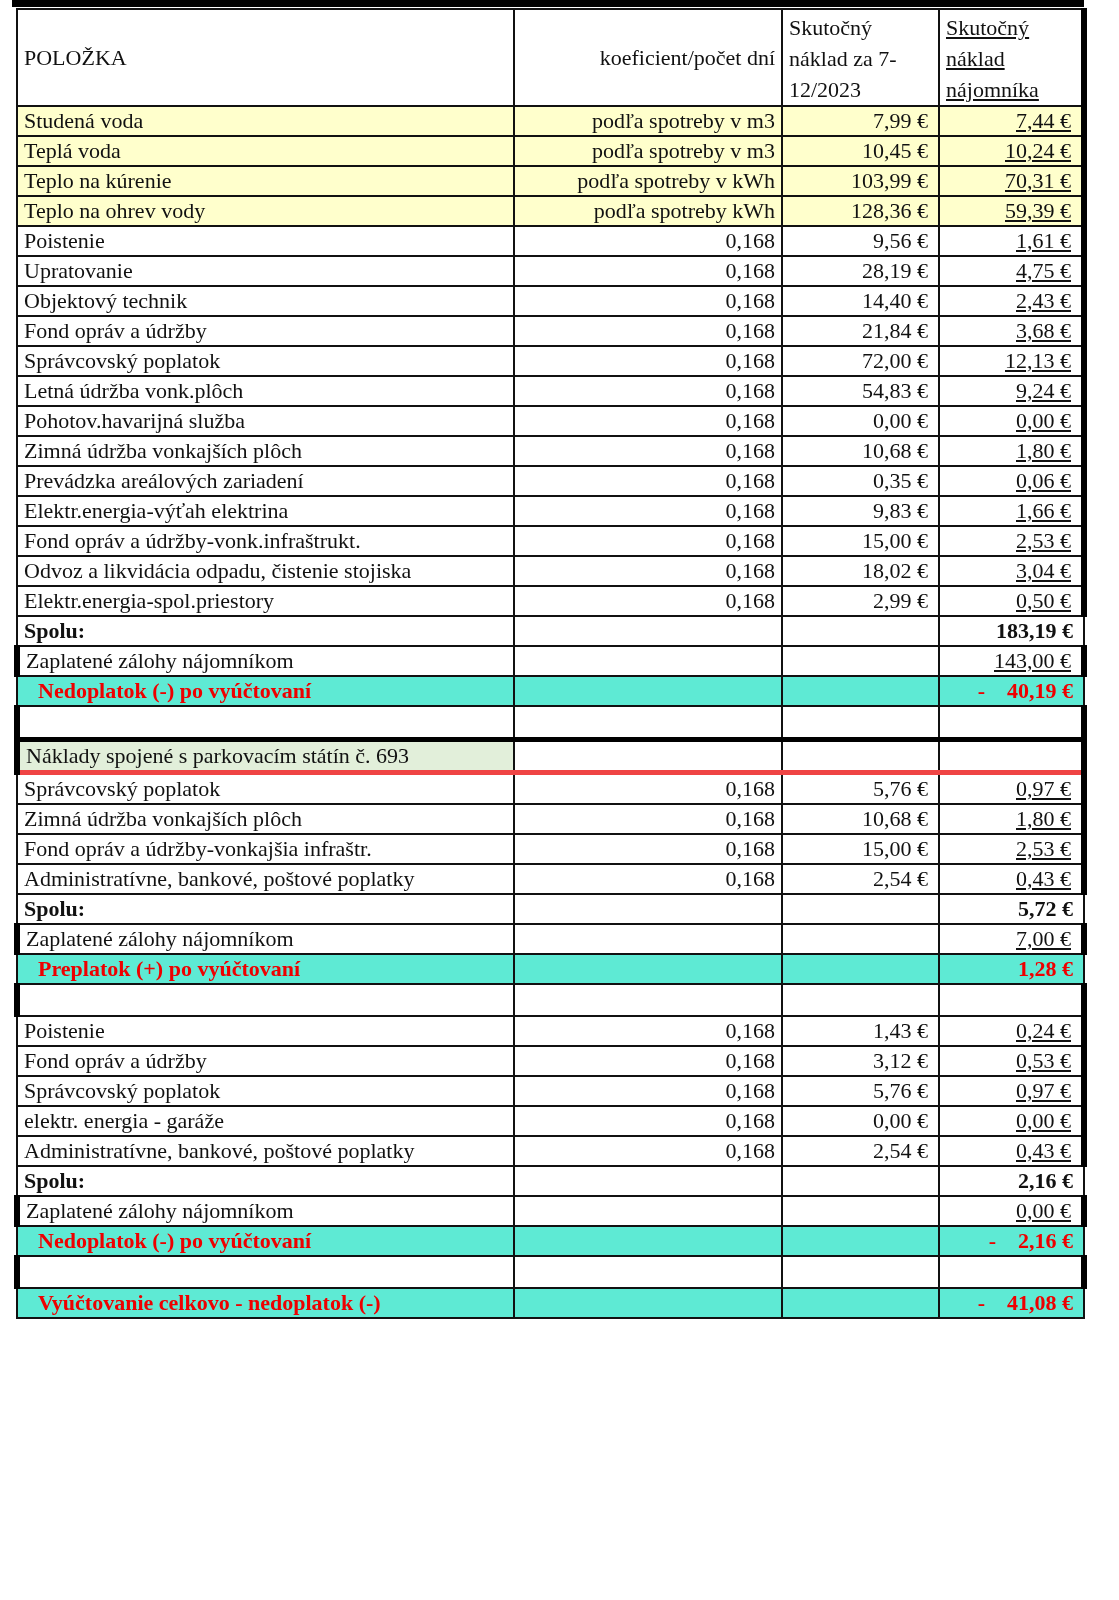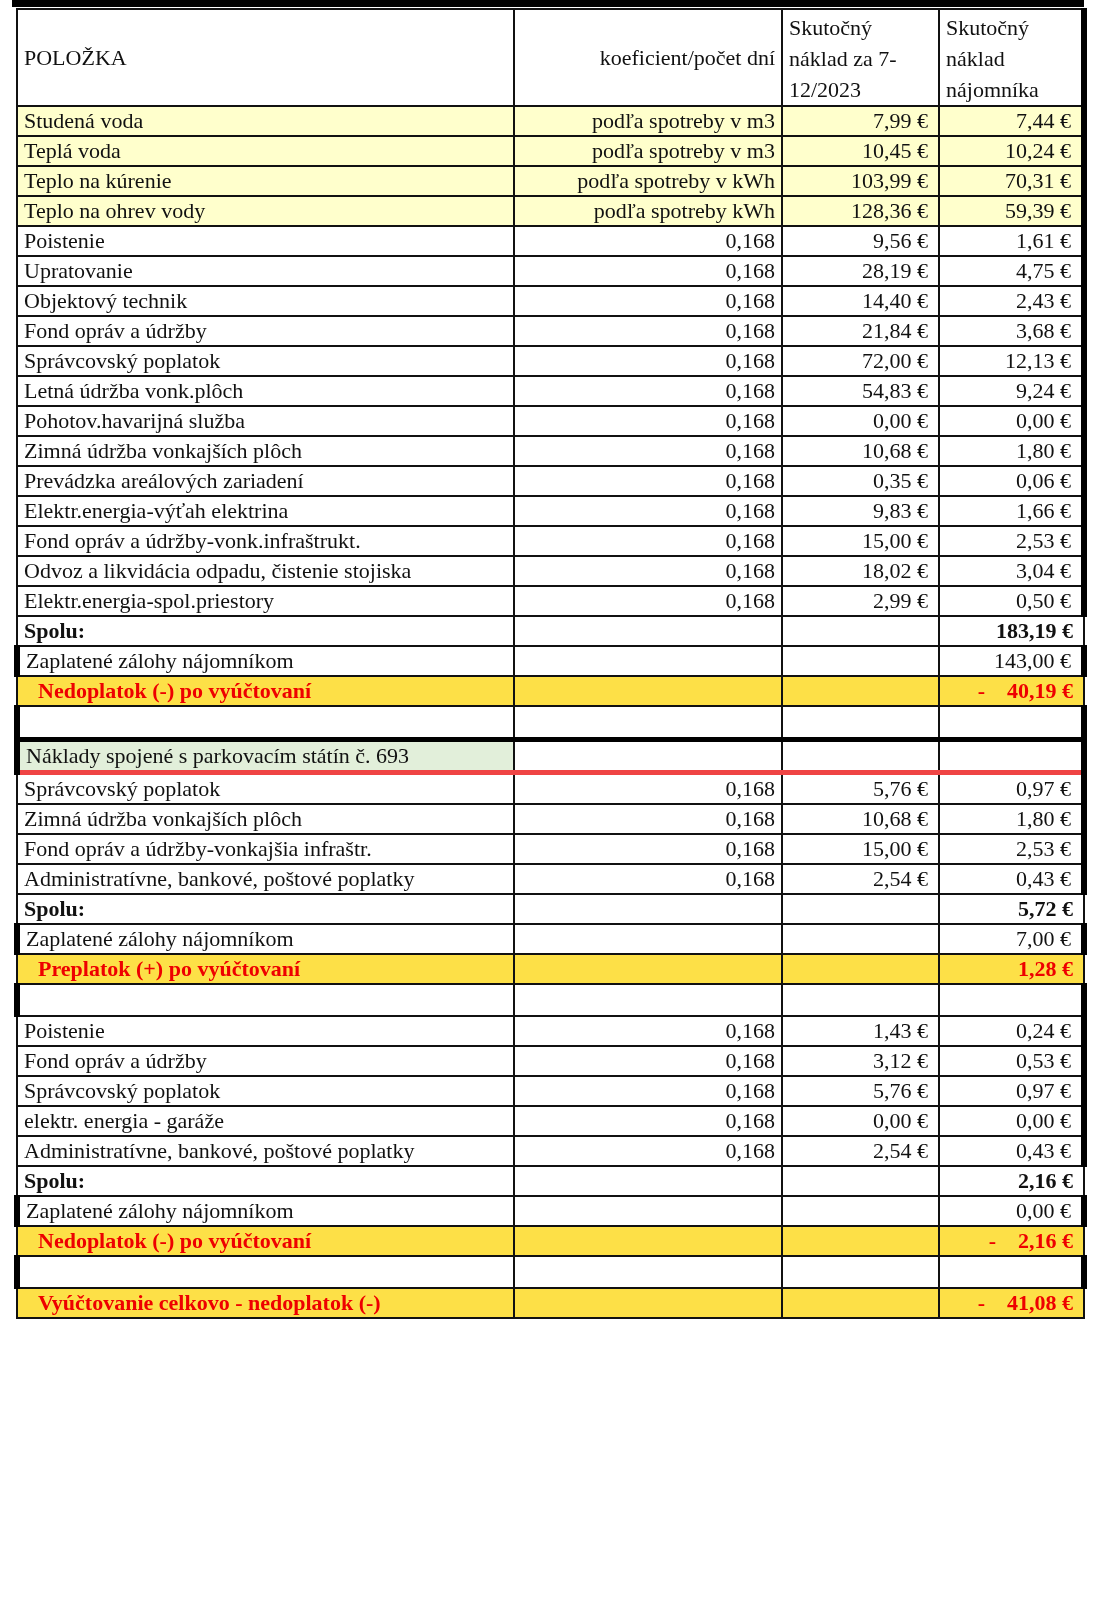--- a/index.html
+++ b/index.html
@@ -11,25 +11,25 @@
   td { border: 2.5px solid #111; padding: 0 6px; height: 28px; font-size: 22px; line-height: 26px;
        white-space: nowrap; overflow: hidden; }
   td.center { text-align: right; }
   td.right { text-align: right; padding-right: 10px; }
   tr.header td { height: 92px; vertical-align: middle; border-radius: 7px; }
   tr.header td.wrap { white-space: normal; line-height: 31px; vertical-align: top; padding-top: 2px; }
   tr.meter td { background: #ffffcc; margin-top: 28px; }
   tr.section td:first-child { background: #e2efda; }
   tr.section td { border-top: 5px solid #000; border-bottom: 5px solid #ef4444; }
   tr.total td { font-weight: bold; }
-  tr.result td { background: #fde047; color: #ee0000; font-weight: bold; padding-left: 20px; }
+  tr.result td { background: #5eead4; color: #ee0000; font-weight: bold; padding-left: 20px; }
   tr.spacer td { height: 30px; }
   tr.spacer td.faint { border-left-color: #d7d7ea; }
   .thickleft { border-left: 6px solid #000 !important; }
-  .thickright { border-right: 6px solid #000 !important; }
+  .thickright { border-right: 6px solid #000 !important; text-decoration: underline; }
   .minus { margin-right: 22px; }
 </style>
 </head>
 <body>
 
 <div class="topbar"></div>
 
 <table>
   <colgroup>
       <col class="c1">

